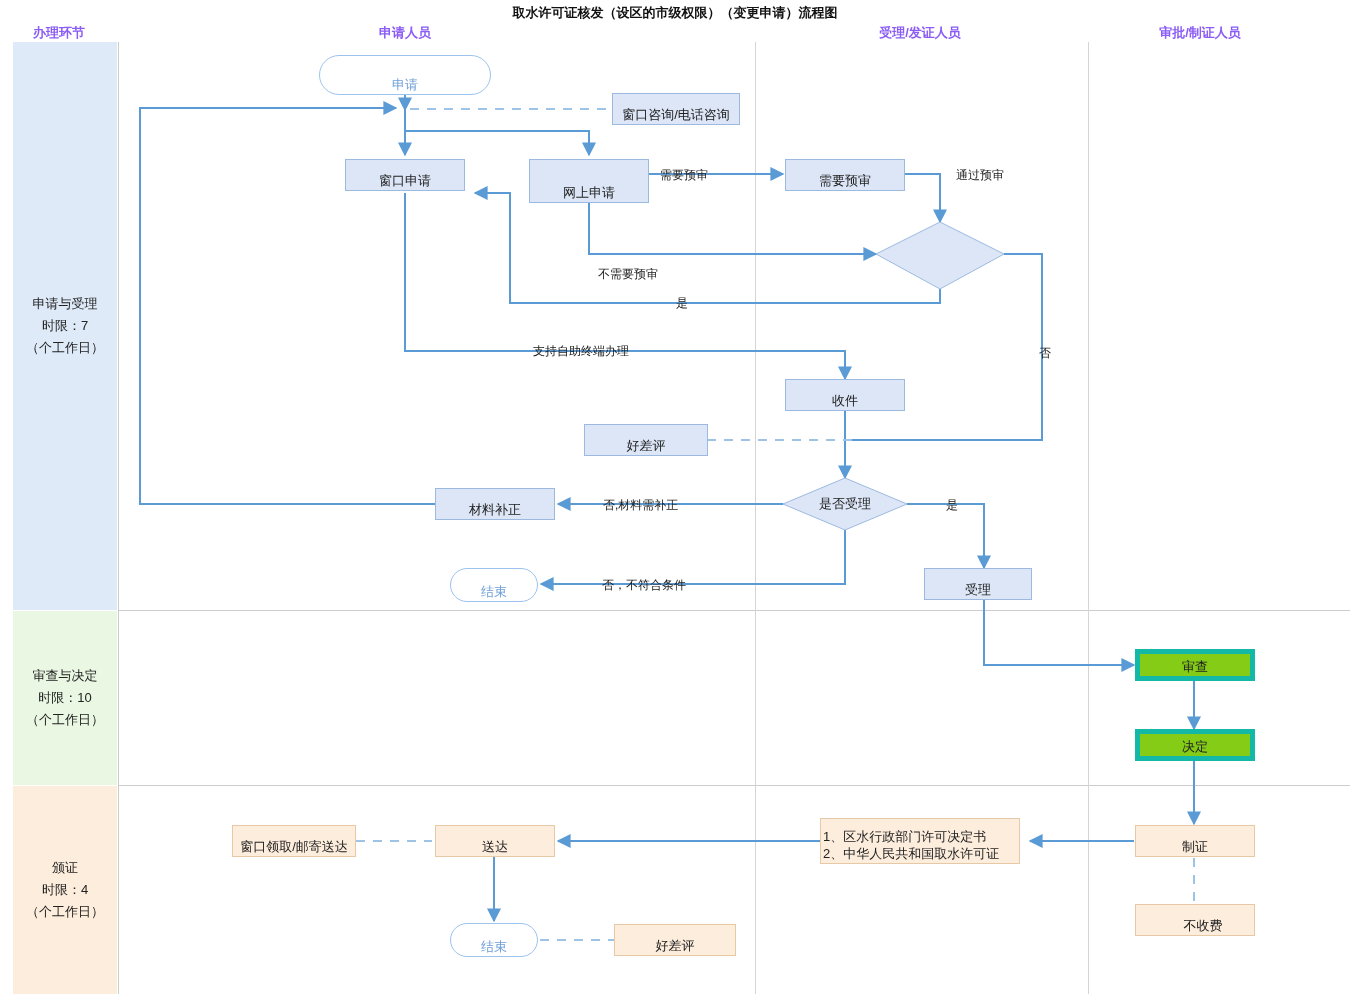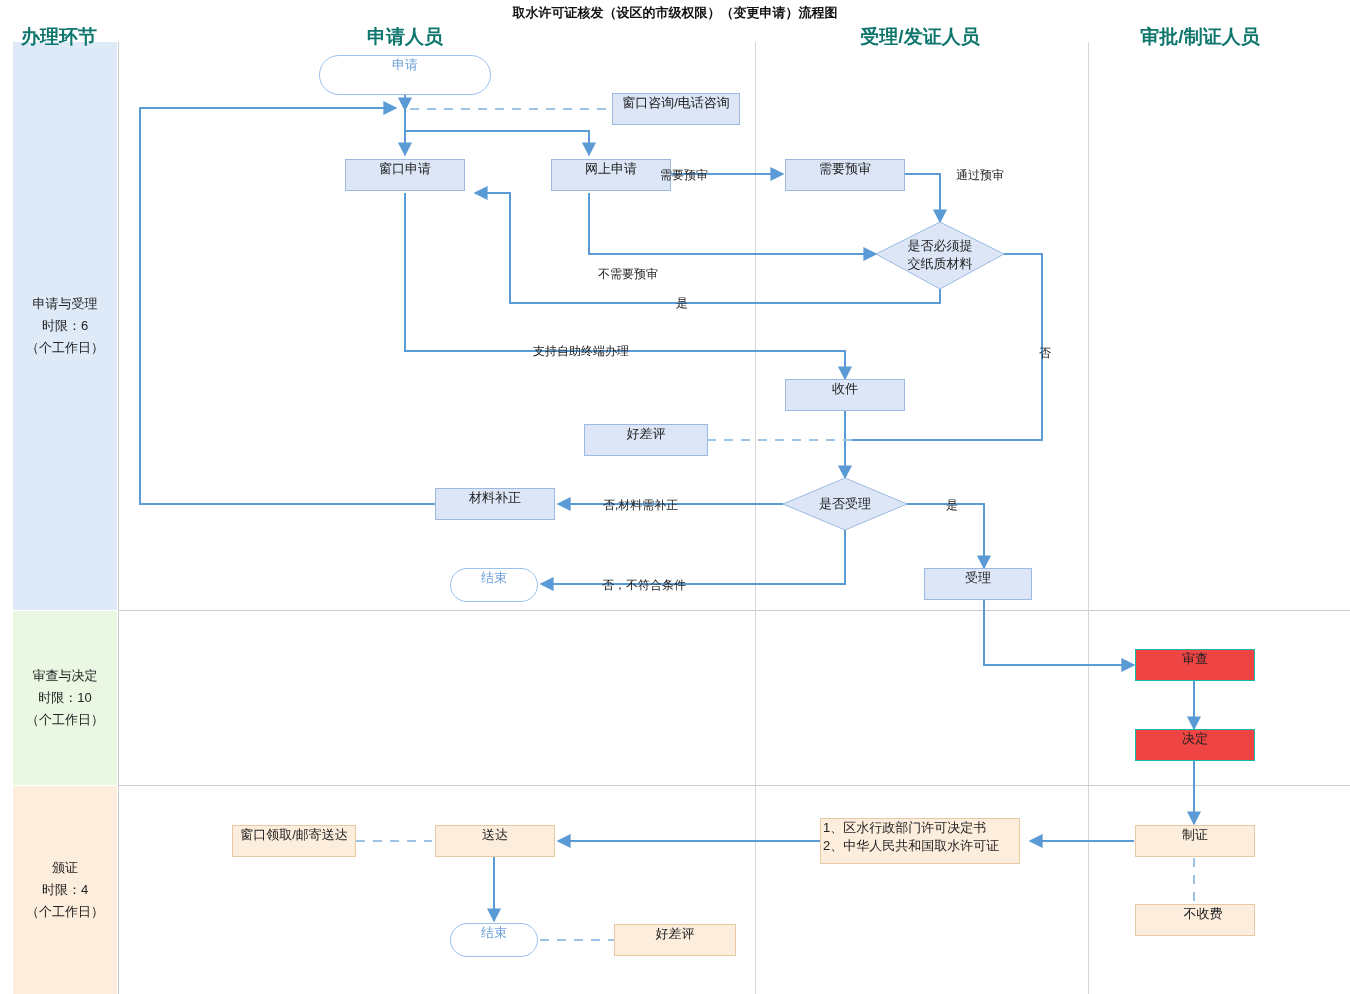--- a/index.html
+++ b/index.html
@@ -24,35 +24,35 @@
     left: 0;
     top: 0;
     width: 1350px;
     height: 994px;
     overflow: visible;
   }
   .node {
     position: absolute;
     box-sizing: border-box;
     display: flex;
-    align-items: flex-start;
+    align-items: flex-end;
     justify-content: center;
     text-align: center;
     font-size: 13px;
     color: #222222;
     line-height: 1.35;
     z-index: 5;
   }
   .proc-blue {
     background: #dce6f7;
     border: 1px solid #9cb9e0;
   }
   .proc-green {
-    background: #ef4444;
-    border: 1px solid #14b8a6;
+    background: #84cc16;
+    border: 5px solid #14b8a6;
   }
   .proc-orange {
     background: #fdeddc;
     border: 1px solid #e8c9a6;
   }
   .terminator {
     background: #ffffff;
     border: 1px solid #9cc3ee;
     border-radius: 22px;
     color: #6f9fd8;
@@ -69,23 +69,23 @@
     line-height: 1.7;
     white-space: pre-line;
     z-index: 2;
   }
   .stage-blue  { background: #dfeaf9; }
   .stage-green { background: #e9f7e3; }
   .stage-orange{ background: #fdeddc; }
 
   .col-header {
     position: absolute;
-    font-size: 19px;
+    font-size: 13px;
     font-weight: bold;
-    color: #0f766e;
+    color: #8b5cf6;
     text-align: center;
     z-index: 6;
   }
   #title {
     position: absolute;
     top: 4px;
     left: 0;
     width: 1350px;
     text-align: center;
     font-size: 13px;
@@ -138,21 +138,21 @@
 <div id="canvas">
 
   <div id="title">取水许可证核发（设区的市级权限）（变更申请）流程图</div>
 
   <div class="col-header" style="left:0px; top:24px; width:118px;">办理环节</div>
   <div class="col-header" style="left:300px; top:24px; width:210px;">申请人员</div>
   <div class="col-header" style="left:820px; top:24px; width:200px;">受理/发证人员</div>
   <div class="col-header" style="left:1100px; top:24px; width:200px;">审批/制证人员</div>
 
   <div class="stage-label stage-blue" style="left:13px; top:42px; width:104px; height:568px;">申请与受理
-时限：6
+时限：7
 （个工作日）</div>
   <div class="stage-label stage-green" style="left:13px; top:611px; width:104px; height:174px;">审查与决定
 时限：10
 （个工作日）</div>
   <div class="stage-label stage-orange" style="left:13px; top:786px; width:104px; height:208px;">颁证
 时限：4
 （个工作日）</div>
 
   <svg class="layer" viewBox="0 0 1350 994">
     <defs>
@@ -228,41 +228,37 @@
 
       <line x1="1194" y1="858" x2="1194" y2="903"></line>
     </g>
 
     <g fill="#dce6f7" stroke="#9cb9e0" stroke-width="1">
       <polygon points="940,222 1004,254 940,289 876,254"></polygon>
       <polygon points="845,478 907,504 845,530 783,504"></polygon>
     </g>
   </svg>
 
-  <div class="diamond-wrap" style="left:876px; top:220px; width:128px; height:70px;">
-    <div class="dtext">是否必须提
-交纸质材料</div>
-  </div>
   <div class="diamond-wrap" style="left:783px; top:478px; width:124px; height:52px;">
     <div class="dtext">是否受理</div>
   </div>
 
   <div class="node terminator" style="left:319px; top:55px; width:172px; height:40px;">
     <span>申请</span>
   </div>
 
   <div class="node proc-blue" style="left:612px; top:93px; width:128px; height:32px;">
     <span>窗口咨询/电话咨询</span>
   </div>
 
   <div class="node proc-blue" style="left:345px; top:159px; width:120px; height:32px;">
     <span>窗口申请</span>
   </div>
 
-  <div class="node proc-blue" style="left:551px; top:159px; width:120px; height:32px;">
+  <div class="node proc-blue" style="left:529px; top:159px; width:120px; height:44px;">
     <span>网上申请</span>
   </div>
 
   <div class="node proc-blue" style="left:785px; top:159px; width:120px; height:32px;">
     <span>需要预审</span>
   </div>
 
   <div class="node proc-blue" style="left:785px; top:379px; width:120px; height:32px;">
     <span>收件</span>
   </div>

